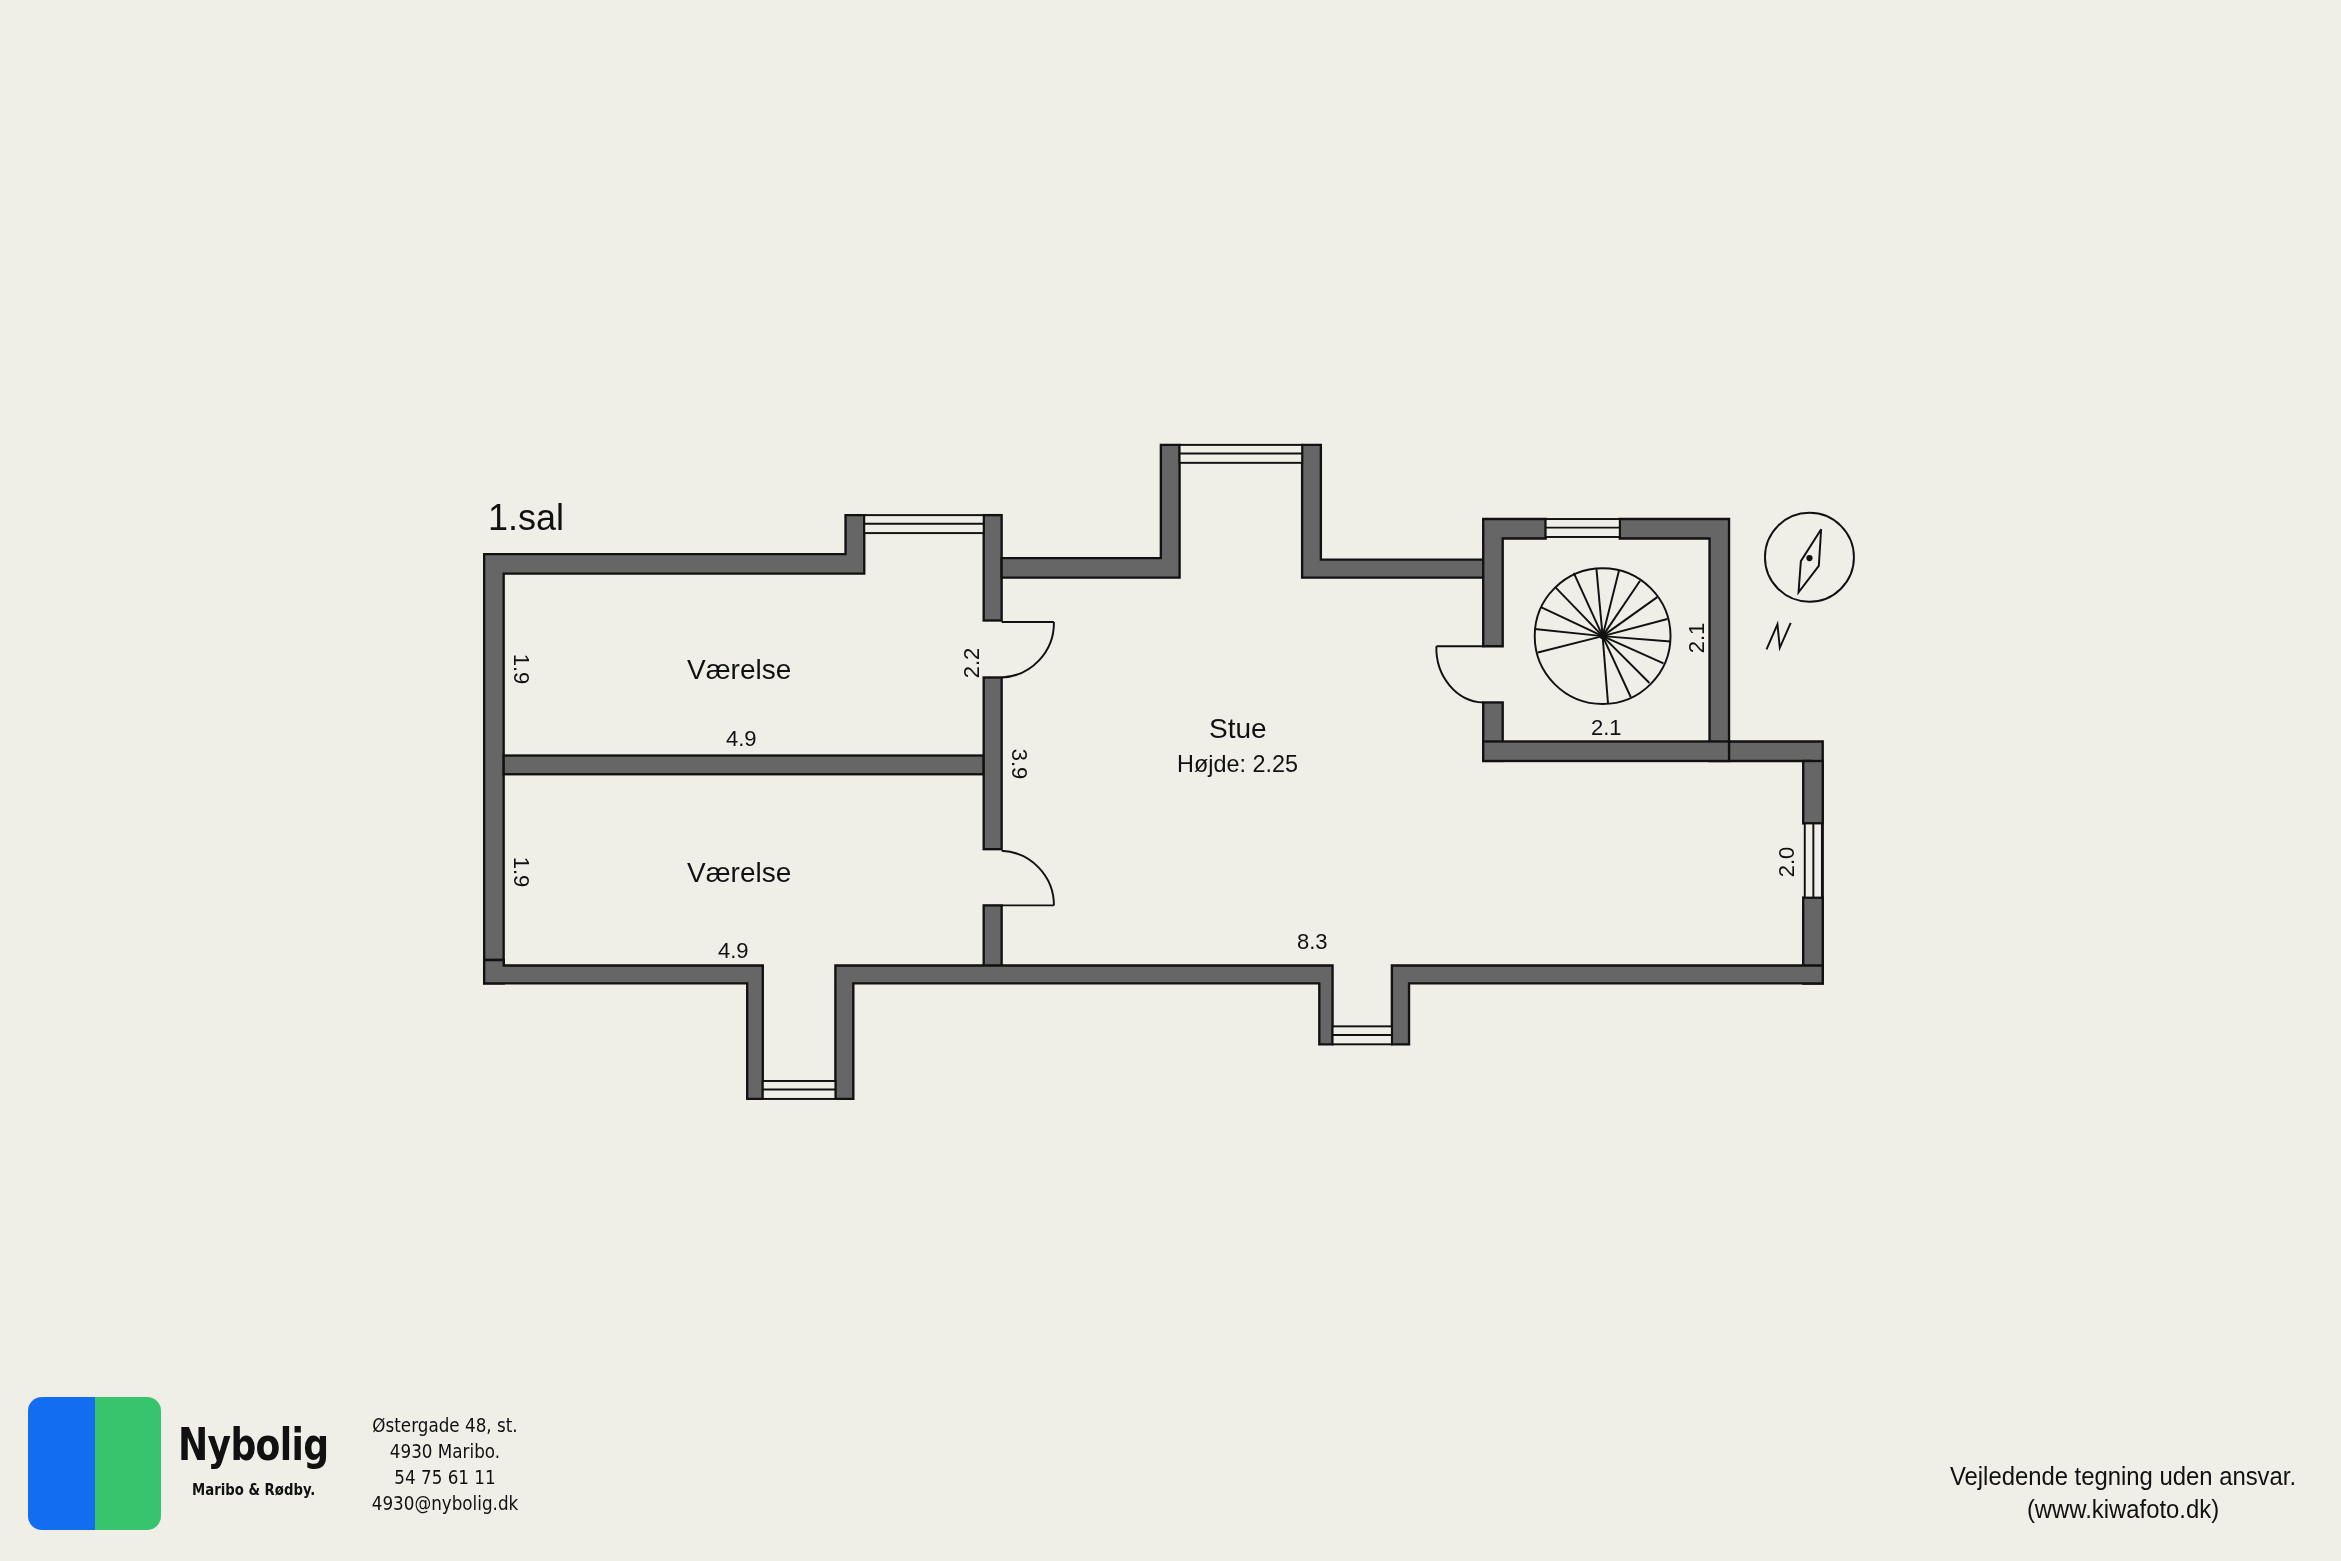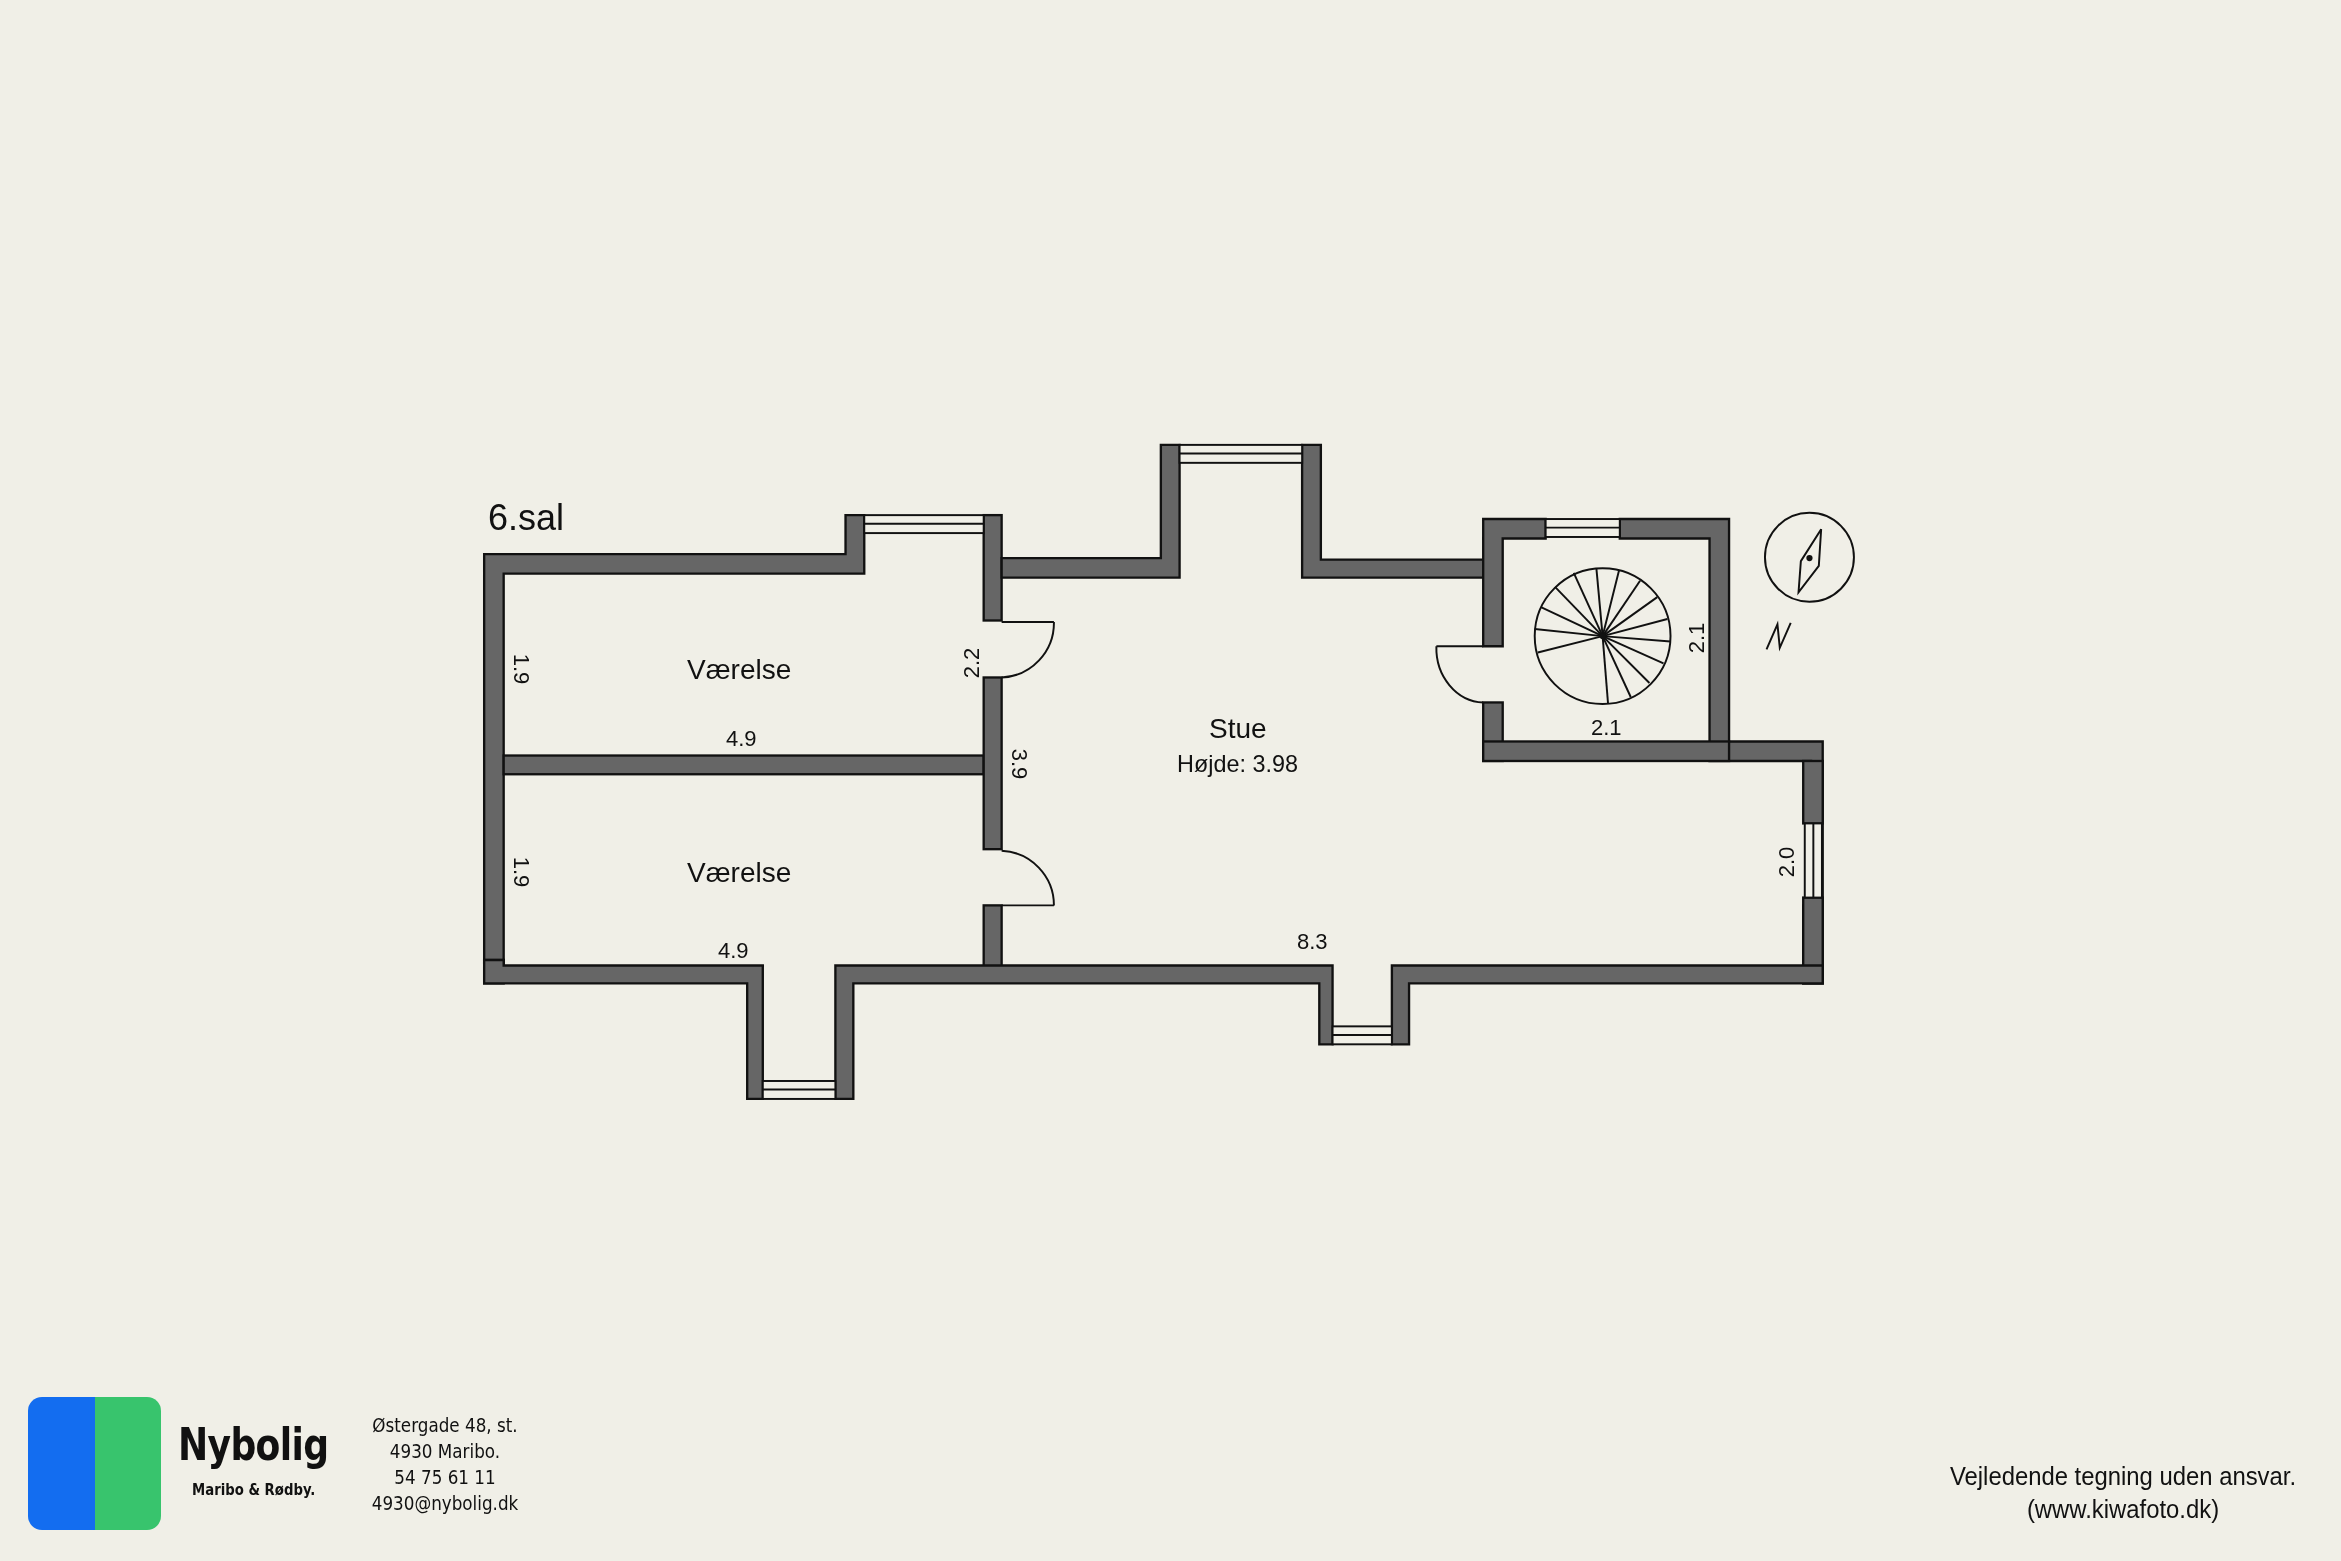--- a/index.html
+++ b/index.html
@@ -103,33 +103,33 @@
   </g>
 
   <g>
     <circle class="line" cx="2318" cy="714" r="57"></circle>
     <polygon class="line" points="2333,678 2330,725 2304,759 2307,719"></polygon>
     <circle cx="2318" cy="715" r="4" fill="#111"></circle>
     <polyline class="line" points="2263,832 2277,800 2280,830 2294,798"></polyline>
   </g>
 </svg>
 
-<div class="lbl floor-title">6.sal</div>
+<div class="lbl floor-title">1.sal</div>
 
 <div class="lbl room-name" style="left:687px; top:654px;">Værelse</div>
 <div class="lbl dim" style="left:726px; top:726px;">4.9</div>
 <div class="lbl dim" style="left:506px; top:656px; transform: rotate(90deg);">1.9</div>
 <div class="lbl dim" style="left:957px; top:650px; transform: rotate(-90deg);">2.2</div>
 
 <div class="lbl room-name" style="left:687px; top:857px;">Værelse</div>
 <div class="lbl dim" style="left:718px; top:938px;">4.9</div>
 <div class="lbl dim" style="left:506px; top:859px; transform: rotate(90deg);">1.9</div>
 
 <div class="lbl room-name" style="left:1209px; top:713px;">Stue</div>
-<div class="lbl dim" style="left:1177px; top:751px; font-size:23.4px;">Højde: 3.98</div>
+<div class="lbl dim" style="left:1177px; top:751px; font-size:23.4px;">Højde: 2.25</div>
 <div class="lbl dim" style="left:1297px; top:929px;text-align:center;">8.3</div>
 <div class="lbl dim" style="left:1004px; top:751px; transform: rotate(90deg);">3.9</div>
 <div class="lbl dim" style="left:1772px; top:849px; transform: rotate(-90deg);">2.0</div>
 
 <div class="lbl dim" style="left:1591px; top:715px;">2.1</div>
 <div class="lbl dim" style="left:1682px; top:625px; transform: rotate(-90deg);">2.1</div>
 
 <div class="logo">
   <div class="blue"></div>
   <div class="green"></div>

